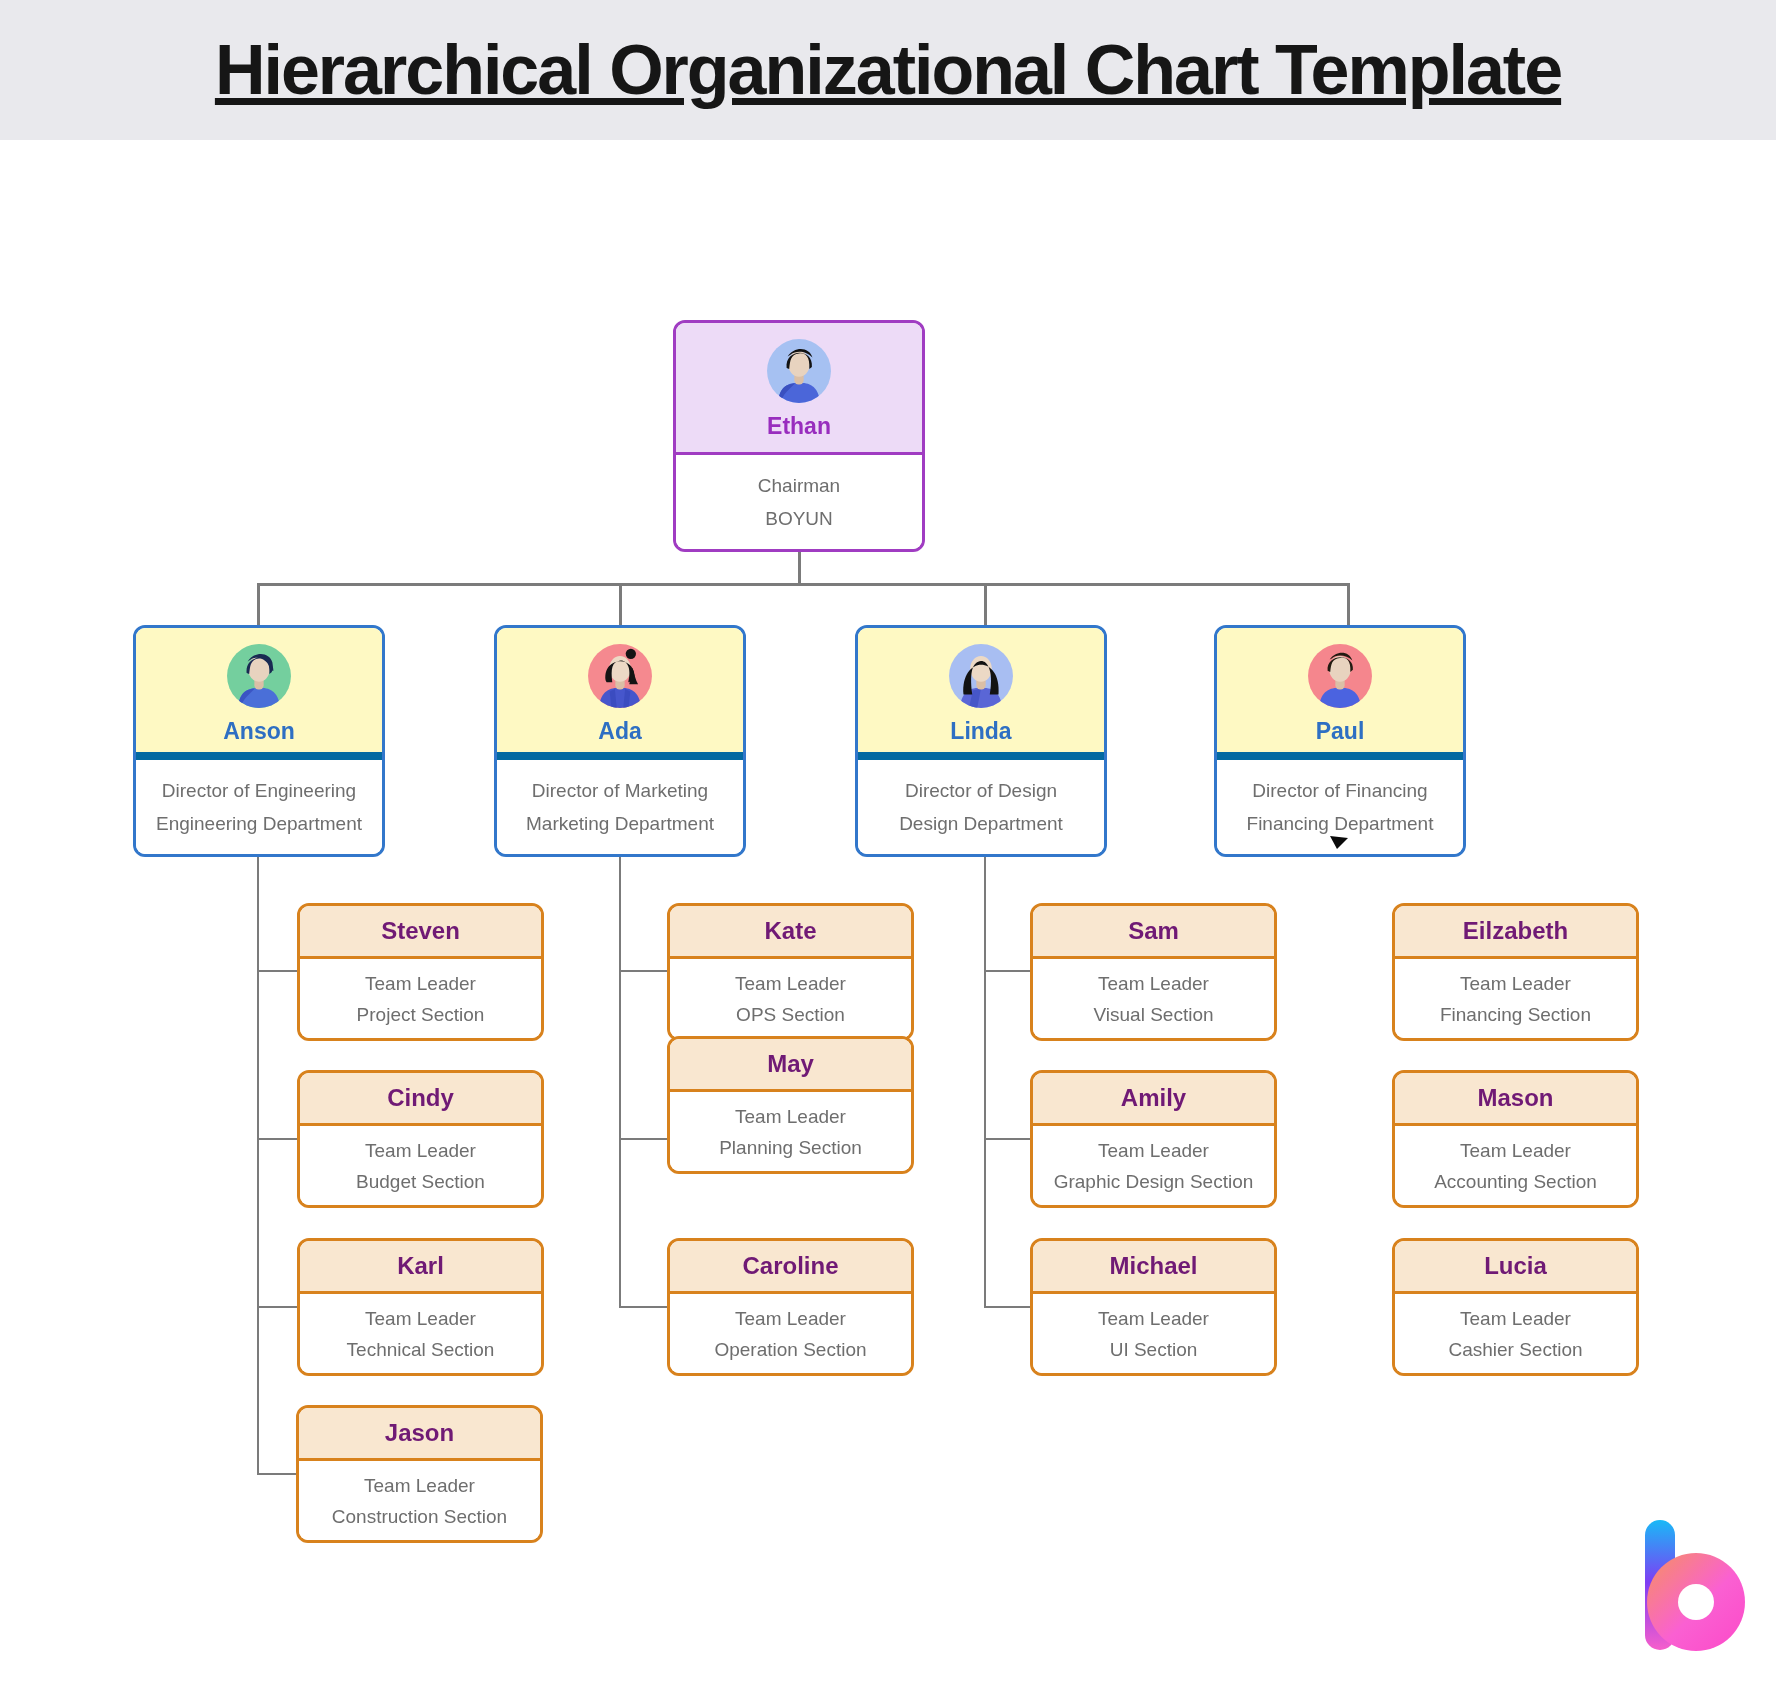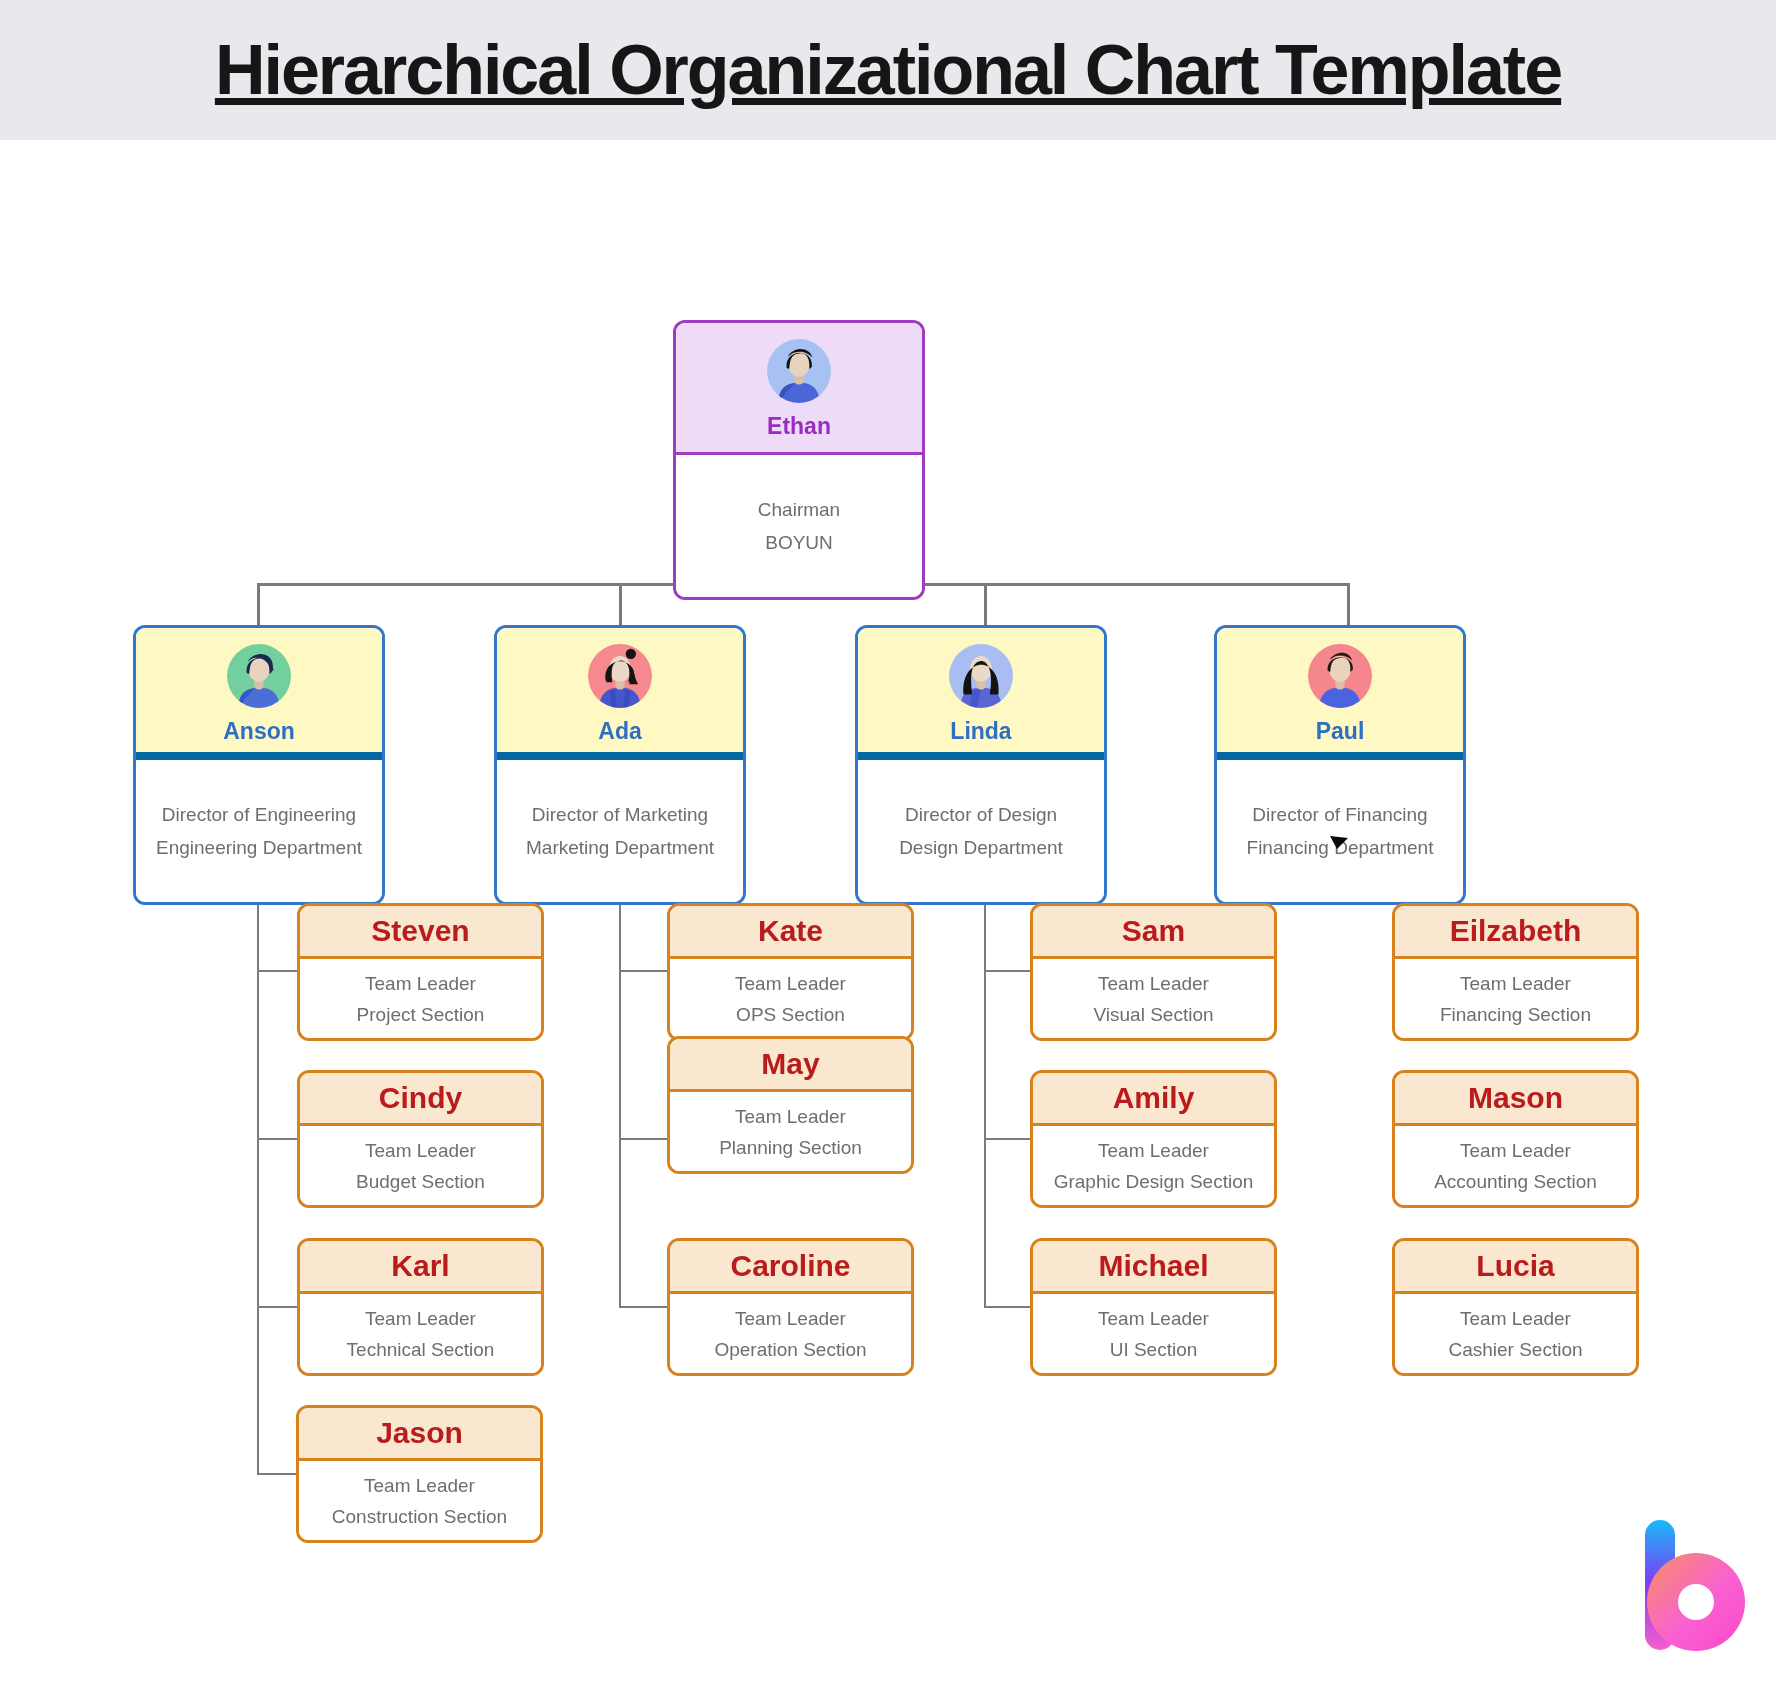--- a/index.html
+++ b/index.html
@@ -12,21 +12,21 @@
     position:absolute;left:0;top:0;width:1776px;height:140px;
     background:#e9e9ed;display:flex;align-items:center;justify-content:center;
   }
   .title-band h1{
     margin:0;font-size:70px;font-weight:700;color:#161616;letter-spacing:-2px;text-decoration:underline;
   }
   
   .line{position:absolute;background:#7b7b7b;}
   
   .card{position:absolute;background:#fff;display:flex;flex-direction:column;box-sizing:border-box;}
-  .card.big{width:252px;height:280px;border-radius:12px;}
+  .card.big{width:252px;height:232px;border-radius:12px;}
   .card.purple{border:3px solid #a03cc2;}
   .card.blue{border:3px solid #3277cb;}
   .card.small{width:247px;height:138px;border:3px solid #d8821d;border-radius:12px;}
   .b-head{
     height:132px;display:flex;flex-direction:column;align-items:center;
     justify-content:flex-start;padding-top:15px;box-sizing:border-box;
     border-radius:9px 9px 0 0;
   }
   .purple .b-head{background:#eddbf7;border-bottom:3px solid #a03cc2;}
   .blue .b-head{background:#fef9c3;border-bottom:8px solid #0369a1;}
@@ -35,21 +35,21 @@
   .blue .b-name{color:#2e6fc3;}
   .b-body,.s-body{
     flex:1;display:flex;flex-direction:column;align-items:center;justify-content:center;gap:14px;
     background:#fff;border-radius:0 0 9px 9px;
   }
   .body-line{font-size:19px;color:#6e6e6e;line-height:1;}
   .s-head{
     height:50px;background:#f9e7d0;border-bottom:3px solid #d8821d;
     display:flex;align-items:center;justify-content:center;border-radius:9px 9px 0 0;
   }
-  .s-name{font-size:30px;font-weight:700;color:#b91c1c;}
+  .s-name{font-size:24px;font-weight:700;color:#701a75;}
   .s-body{gap:12px;}
   .avatar{width:66px;height:66px;display:block;}
   
   .logo{position:absolute;left:1645px;top:1520px;width:102px;height:132px;}
   .logo-stem{
     position:absolute;left:0;top:0;width:30px;height:130px;border-radius:16px;
     background:linear-gradient(180deg,#19b9f7 0%,#7e3df4 48%,#f75ecb 100%);
   }
   .logo-bowl{
     position:absolute;left:2px;top:33px;width:98px;height:98px;border-radius:50%;

